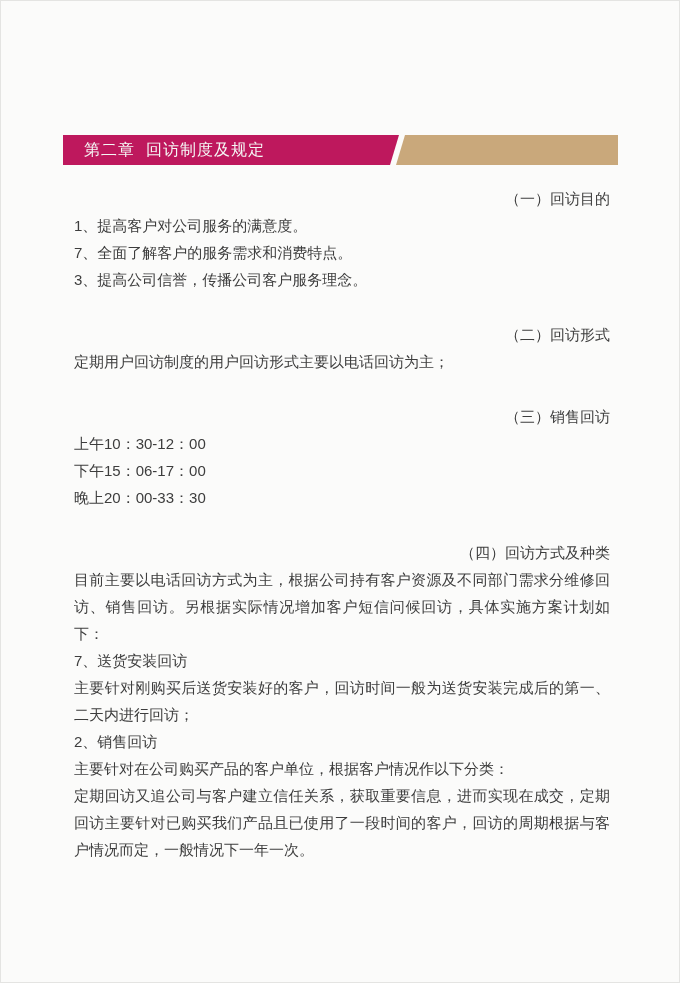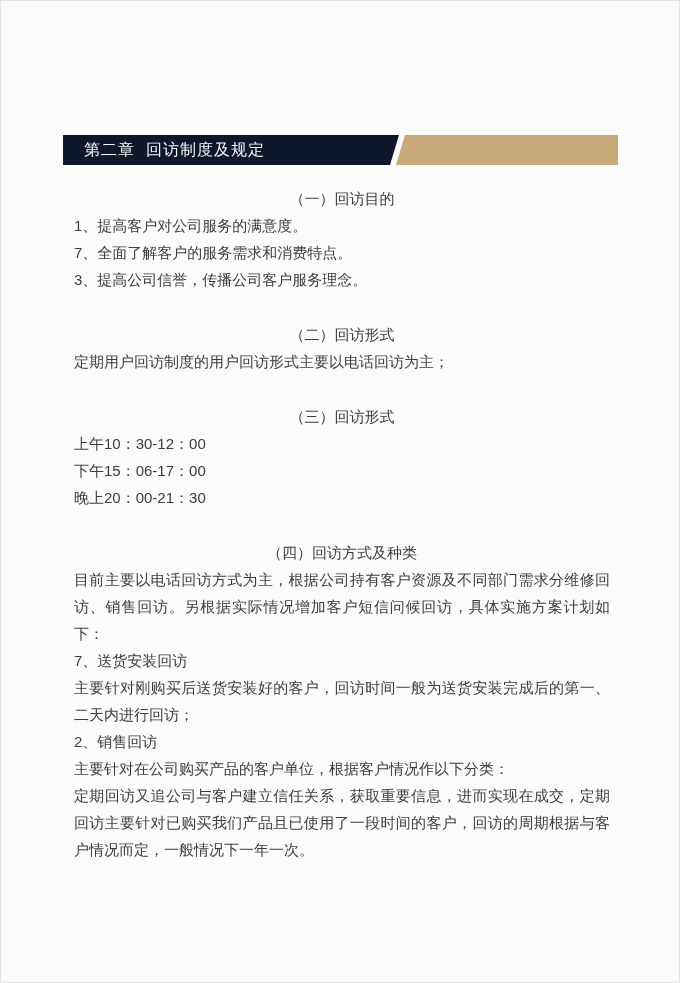--- a/index.html
+++ b/index.html
@@ -55,47 +55,47 @@
     line-height: 27px;
   }
   .section { margin: 0; }
   .section + .section { margin-top: 28px; }
   .section p {
     margin: 0;
     text-align: justify;
     word-break: break-all;
   }
   .section .heading {
-    text-align: center;
+    text-align: right;
   }
 </style>
 </head>
 <body>
 
 <div class="page">
-  <div class="bar-teal" style="background: #0f172a;">
+  <div class="bar-teal" style="background: #be185d;">
     <span>第二章  回访制度及规定</span>
   </div>
   <div class="bar-tan" style="background: rgb(201, 168, 123);"></div>
   <div class="content" id="sections-root" style="color: rgb(61, 61, 61);">
       <div class="section">
         <p class="heading">（一）回访目的</p>
         <p>1、提高客户对公司服务的满意度。</p>
         <p>7、全面了解客户的服务需求和消费特点。</p>
         <p>3、提高公司信誉，传播公司客户服务理念。</p>
       </div>
       <div class="section">
         <p class="heading">（二）回访形式</p>
         <p>定期用户回访制度的用户回访形式主要以电话回访为主；</p>
       </div>
       <div class="section">
-        <p class="heading">（三）回访形式</p>
+        <p class="heading">（三）销售回访</p>
         <p>上午10：30-12：00</p>
         <p>下午15：06-17：00</p>
-        <p>晚上20：00-21：30</p>
+        <p>晚上20：00-33：30</p>
       </div>
       <div class="section">
         <p class="heading">（四）回访方式及种类</p>
         <p>目前主要以电话回访方式为主，根据公司持有客户资源及不同部门需求分维修回访、销售回访。另根据实际情况增加客户短信问候回访，具体实施方案计划如下：</p>
         <p>7、送货安装回访</p>
         <p>主要针对刚购买后送货安装好的客户，回访时间一般为送货安装完成后的第一、二天内进行回访；</p>
         <p>2、销售回访</p>
         <p>主要针对在公司购买产品的客户单位，根据客户情况作以下分类：</p>
         <p>定期回访又追公司与客户建立信任关系，获取重要信息，进而实现在成交，定期回访主要针对已购买我们产品且已使用了一段时间的客户，回访的周期根据与客户情况而定，一般情况下一年一次。</p>
       </div>

